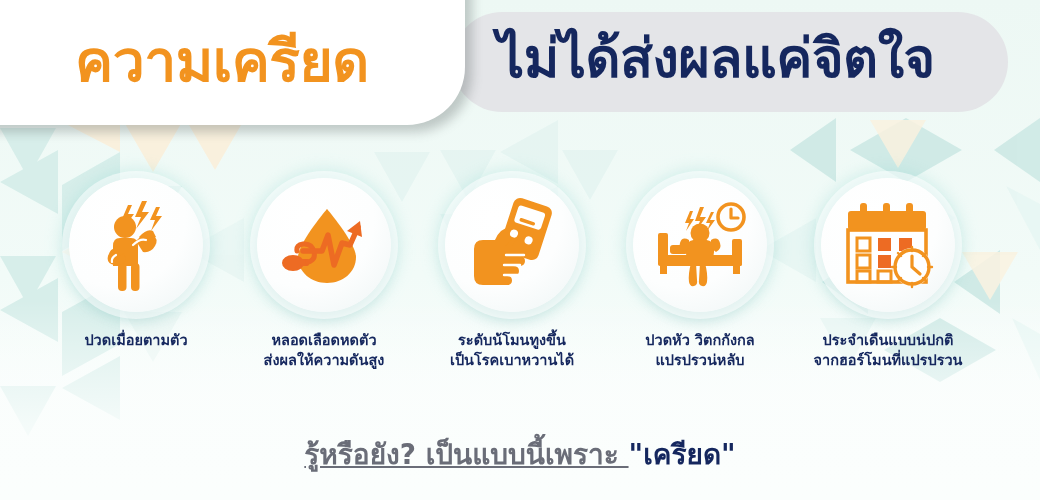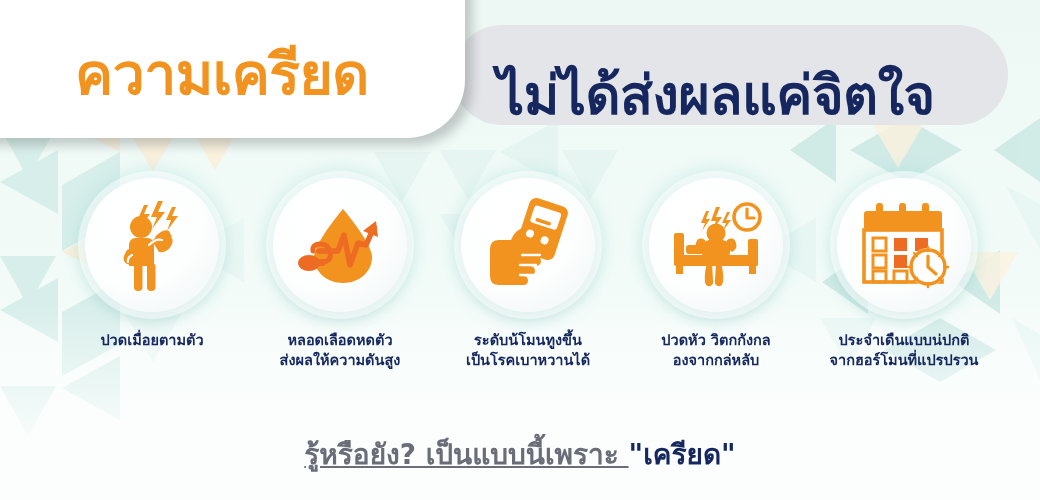--- a/index.html
+++ b/index.html
@@ -30,21 +30,21 @@
     position: absolute;
     inset: 0;
     width: 1040px;
     height: 500px;
   }
 
   
   #header {
     position: absolute;
     left: 0;
-    top: 13px;
+    top: 0;
     width: 1040px;
     height: 145px;
   }
 
   .panel-gray {
     position: absolute;
     left: 452px;
     top: 12px;
     width: 556px;
     height: 100px;
@@ -78,32 +78,31 @@
   .title-rest {
     position: absolute;
     left: 497px;
     top: 32px;
     font-size: 54px;
     font-weight: bold;
     color: #15275e;
     line-height: 1;
     letter-spacing: -0.5px;
     white-space: nowrap;
-    margin-top: 24px;
   }
 
   
   #cards {
     position: absolute;
     left: 0;
     top: 178px;
     width: 1040px;
     height: 220px;
     display: flex;
-    justify-content: flex-end;
+    justify-content: flex-start;
     align-items: flex-start;
     gap: 20px;
     padding: 0 52px;
   }
 
   .card {
     width: 168px;
     display: flex;
     flex-direction: column;
     align-items: center;
@@ -359,21 +358,21 @@
           </g>
 
           <g>
             <circle cx="83" cy="24" r="13" fill="none" stroke="#F2931F" stroke-width="3.6"></circle>
             <path d="M83,16 v9 h7" fill="none" stroke="#F2931F" stroke-width="3.2" stroke-linecap="round" stroke-linejoin="round"></path>
           </g>
         </svg>
       </div>
       <div class="caption">
         <div>ปวดหัว วิตกกังกล</div>
-        <div>องจากกล่หลับ</div>
+        <div>แปรปรวน่หลับ</div>
       </div>
     </div>
 
     <div class="card">
       <div class="disc">
         <svg width="104" height="104" viewBox="0 0 104 104">
 
           <g fill="#F2931F">
             <rect x="24" y="10" width="7" height="13" rx="3"></rect>
             <rect x="47" y="10" width="7" height="13" rx="3"></rect>

